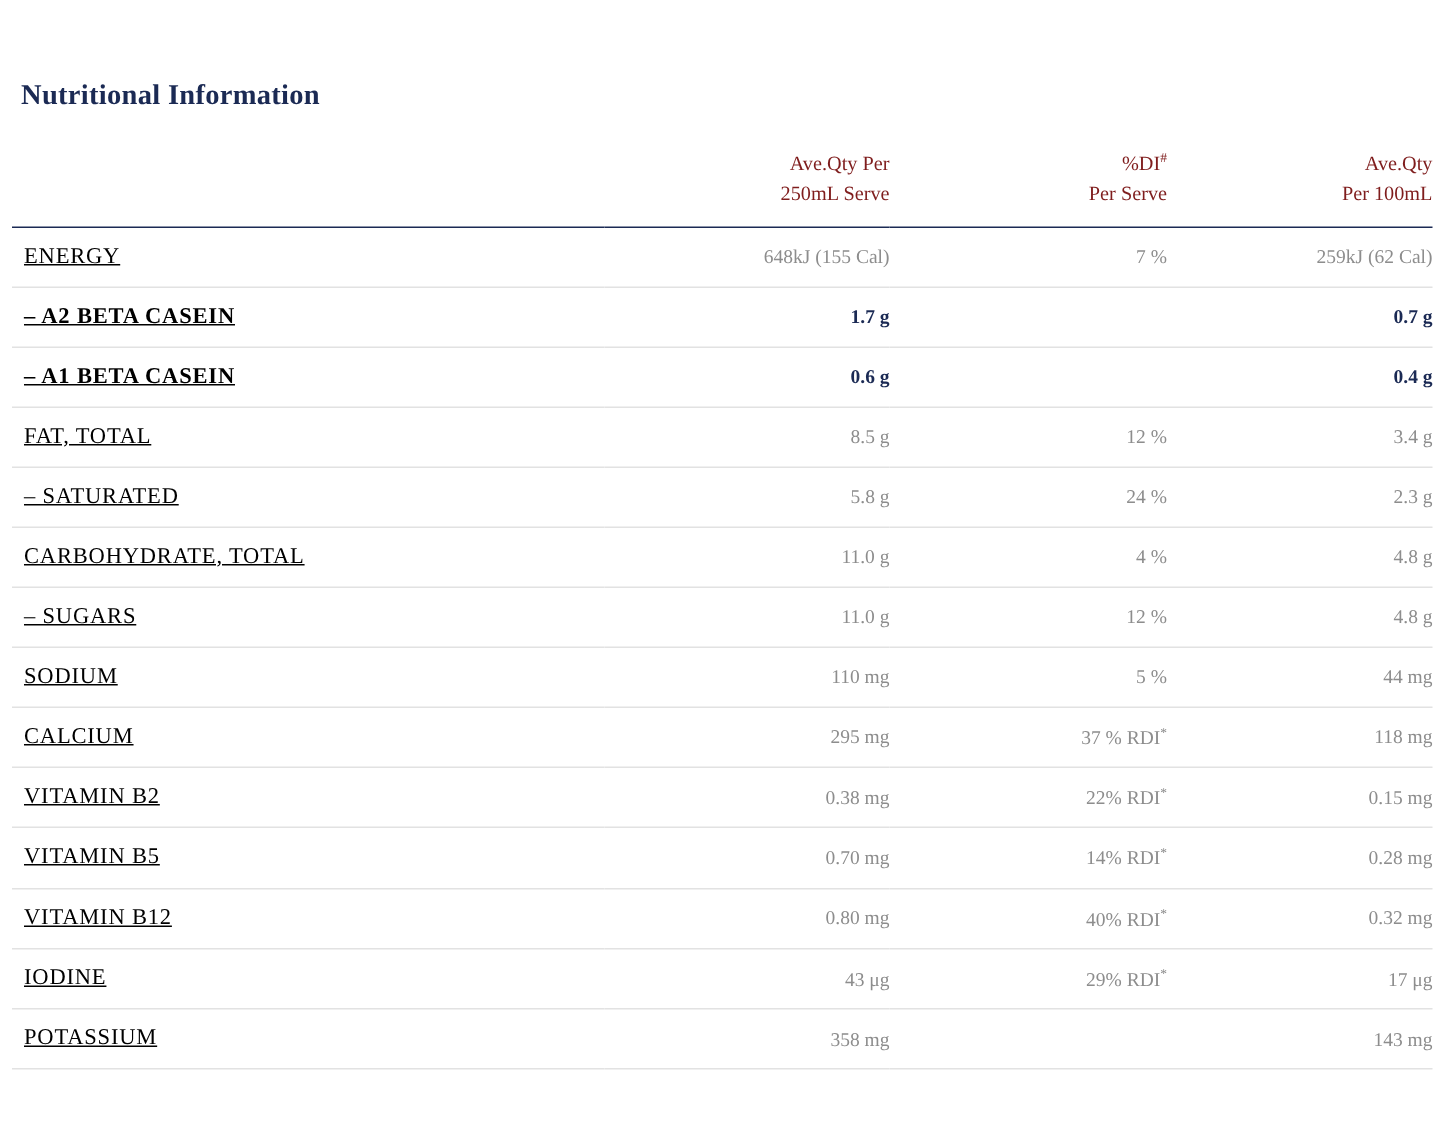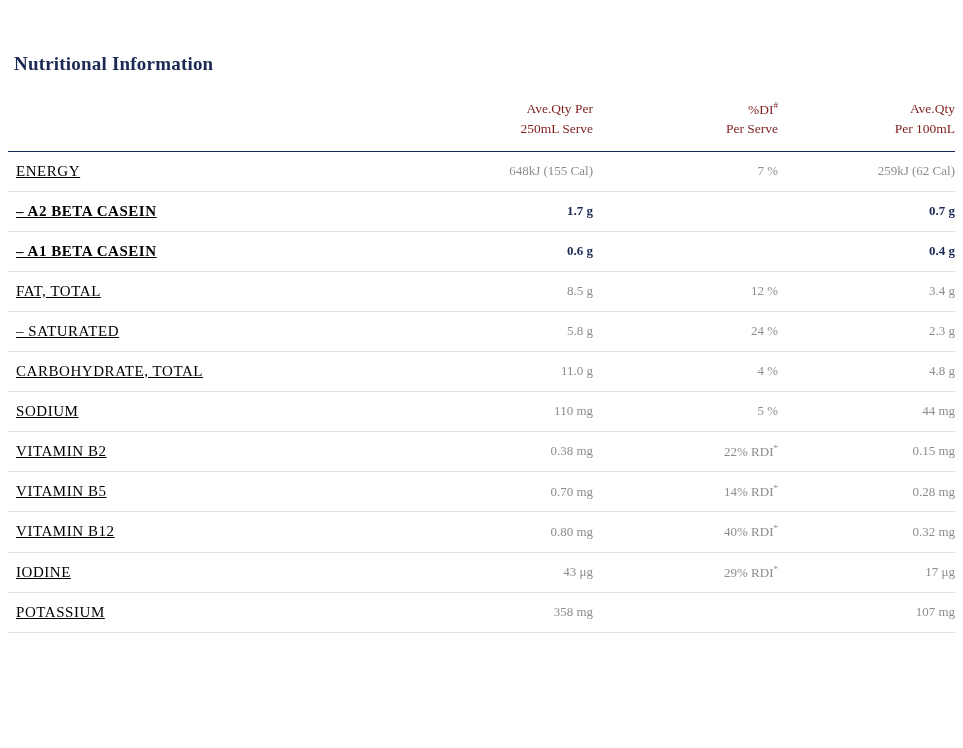--- a/index.html
+++ b/index.html
@@ -156,28 +156,40 @@
         <td class="val">2.3 g</td>
       </tr>
 
       <tr>
         <td class="name">CARBOHYDRATE, TOTAL</td>
         <td class="val">11.0 g</td>
         <td class="val">4 %</td>
         <td class="val">4.8 g</td>
       </tr>
 
+      <tr>
+        <td class="name">– SUGARS</td>
+        <td class="val">11.0 g</td>
+        <td class="val">12 %</td>
+        <td class="val">4.8 g</td>
+      </tr>
 
       <tr>
         <td class="name">SODIUM</td>
         <td class="val">110 mg</td>
         <td class="val">5 %</td>
         <td class="val">44 mg</td>
       </tr>
 
+      <tr>
+        <td class="name">CALCIUM</td>
+        <td class="val">295 mg</td>
+        <td class="val">37 % RDI<span class="sup">*</span></td>
+        <td class="val">118 mg</td>
+      </tr>
 
       <tr>
         <td class="name">VITAMIN B2</td>
         <td class="val">0.38 mg</td>
         <td class="val">22% RDI<span class="sup">*</span></td>
         <td class="val">0.15 mg</td>
       </tr>
 
       <tr>
         <td class="name">VITAMIN B5</td>
@@ -198,19 +210,19 @@
         <td class="val">43 μg</td>
         <td class="val">29% RDI<span class="sup">*</span></td>
         <td class="val">17 μg</td>
       </tr>
 
 
       <tr>
         <td class="name">POTASSIUM</td>
         <td class="val">358 mg</td>
         <td class="val"></td>
-        <td class="val">107 mg</td>
+        <td class="val">143 mg</td>
       </tr>
 
     </tbody>
   </table>
 
 </div>
 
 </body></html>

